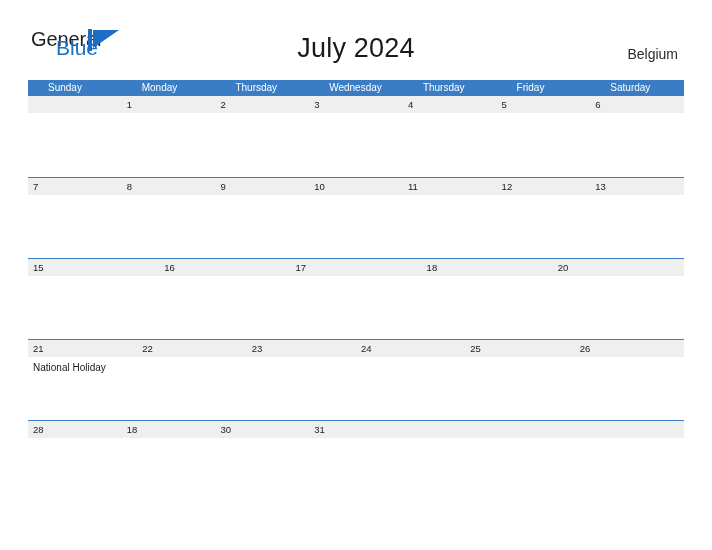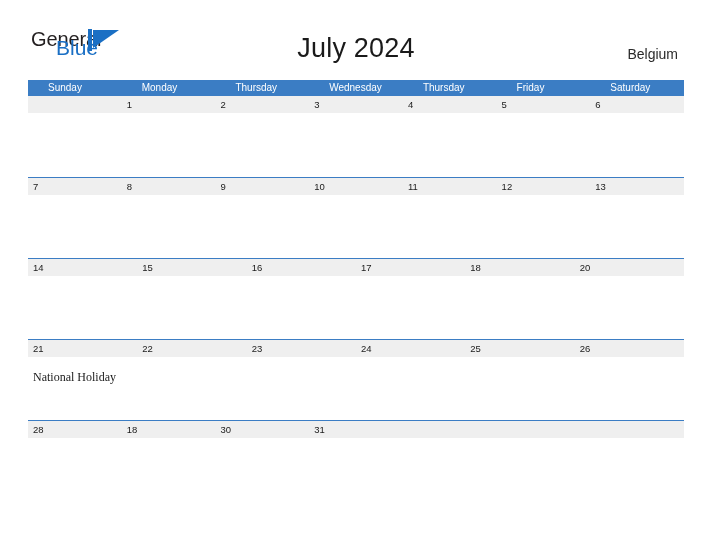--- a/index.html
+++ b/index.html
@@ -148,26 +148,26 @@
     display: block;
     font-size: 9.5px;
     line-height: 17px;
     color: #1a1a1a;
     font-family: "Liberation Sans", sans-serif;
   }
   .day-event {
     position: relative;
     z-index: 2;
     display: block;
-    font-size: 12px;
+    font-size: 10px;
     line-height: 11px;
     color: #1a1a1a;
-    margin-top: 15px;
+    margin-top: 5px;
     padding-right: 3px;
-    font-family: Liberation Serif, serif;
+    font-family: Liberation Sans, sans-serif;
   }
   .day-cell.empty .day-num { visibility: hidden; }
 </style>
 </head>
 <body>
 
 <div id="page">
 
   <div class="header">
 
@@ -250,23 +250,20 @@
             </div>
             <div class="day-cell">
               <span class="day-num">13</span>
             </div>
           </div>
         </div>
         <div class="week">
           <div class="week-band"></div>
           <div class="week-cells">
             <div class="day-cell">
-              <span class="day-num">14</span>
-            </div>
-            <div class="day-cell">
               <span class="day-num">15</span>
             </div>
             <div class="day-cell">
               <span class="day-num">16</span>
             </div>
             <div class="day-cell">
               <span class="day-num">17</span>
             </div>
             <div class="day-cell">
               <span class="day-num">18</span>

